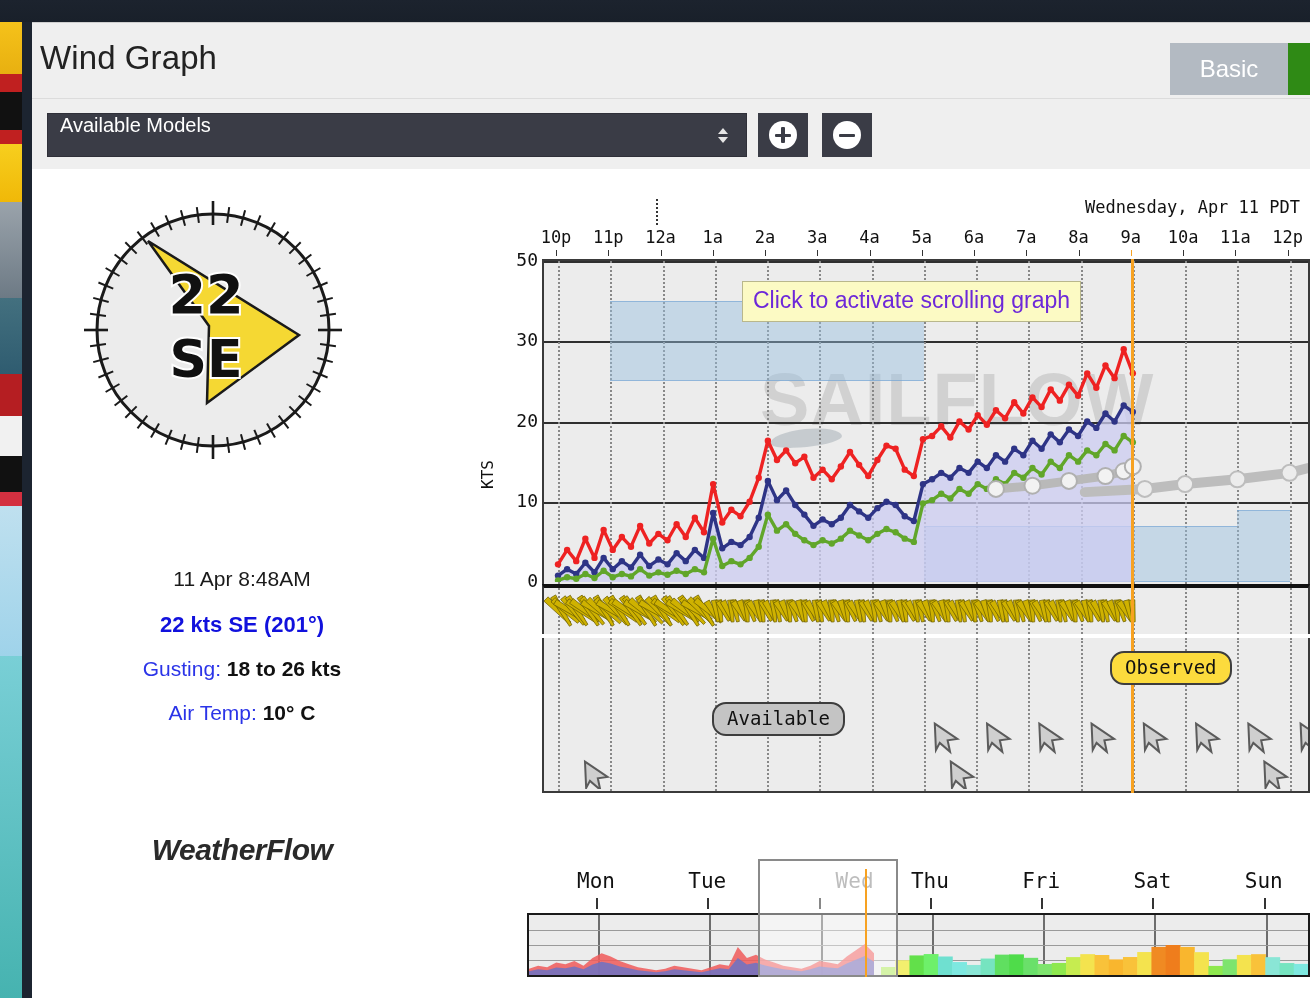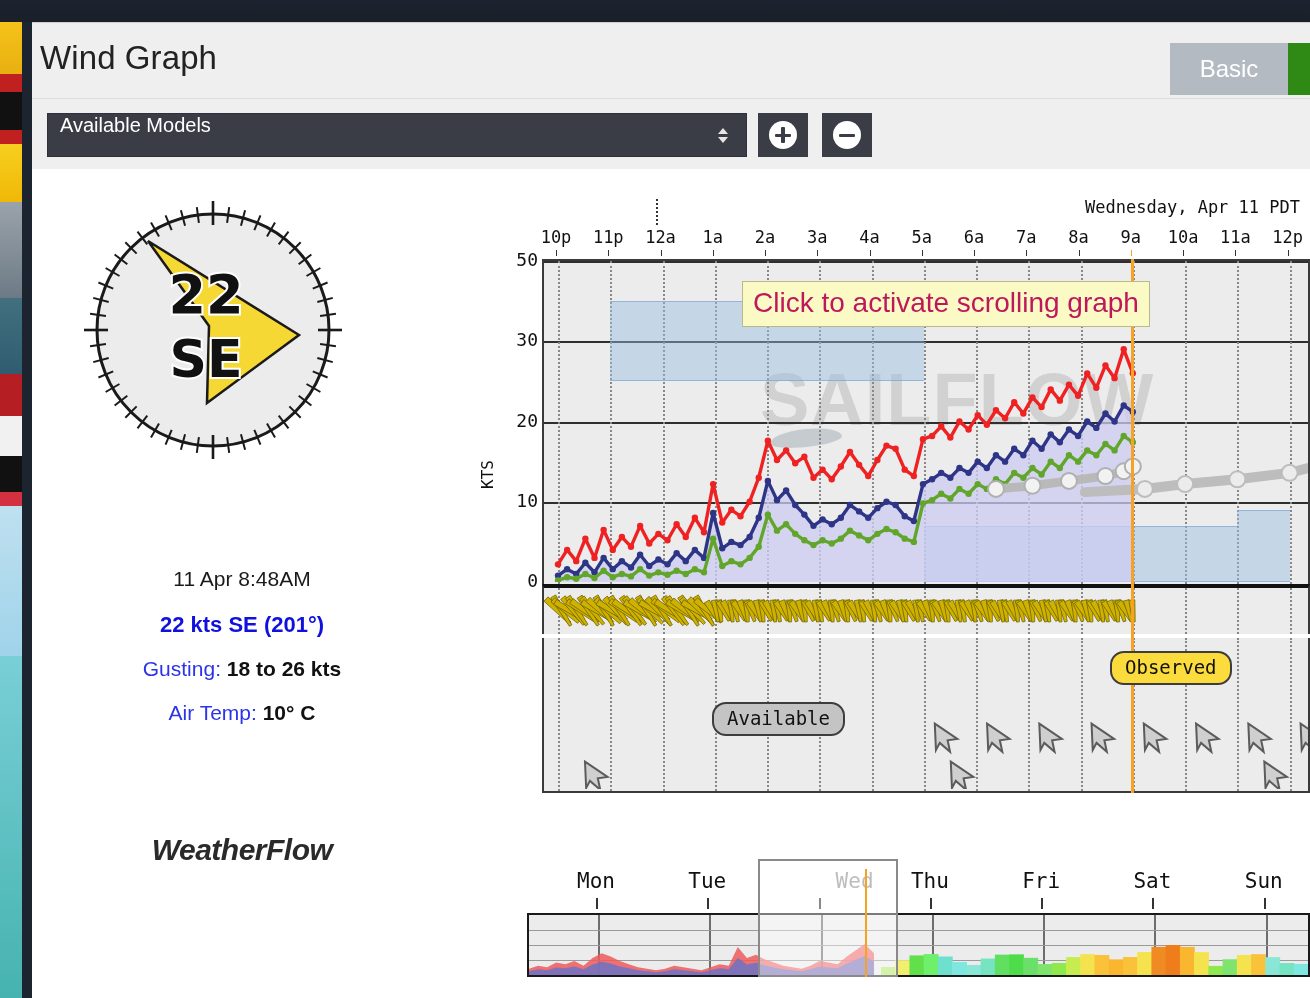--- a/index.html
+++ b/index.html
@@ -215,21 +215,21 @@
     letter-spacing: 1px; user-select: none;
   }
   #wm-sail {
     position: absolute; left: 226px; top: 168px; width: 72px; height: 18px;
     background: #b9c0c6; border-radius: 50% 50% 50% 50%/ 60% 60% 40% 40%;
     opacity: .75; transform: rotate(-6deg);
   }
   #tooltip {
     position: absolute; left: 260px; top: 112px;
     background: #fcfac4; border: 1px solid #b9b78c;
-    padding: 5px 10px 7px 10px; font-size: 28px; color: #be185d; z-index: 20;
+    padding: 5px 10px 7px 10px; font-size: 23px; color: #6d28d9; z-index: 20;
     white-space: nowrap; cursor: pointer;
   }
   .pill {
     position: absolute; z-index: 12;
     border-radius: 14px; padding: 3px 13px 5px 13px;
     font-family: "DejaVu Sans Mono", monospace; font-size: 19px;
     border: 2px solid #3d3d3d; cursor: pointer; white-space: nowrap;
   }
   #pill-quicklook { background: #c4c4c4; color: #111; left: 230px; top: 533px; }
   #pill-observed  { background: #fcdb3d; color: #111; left: 628px; top: 482px; }

